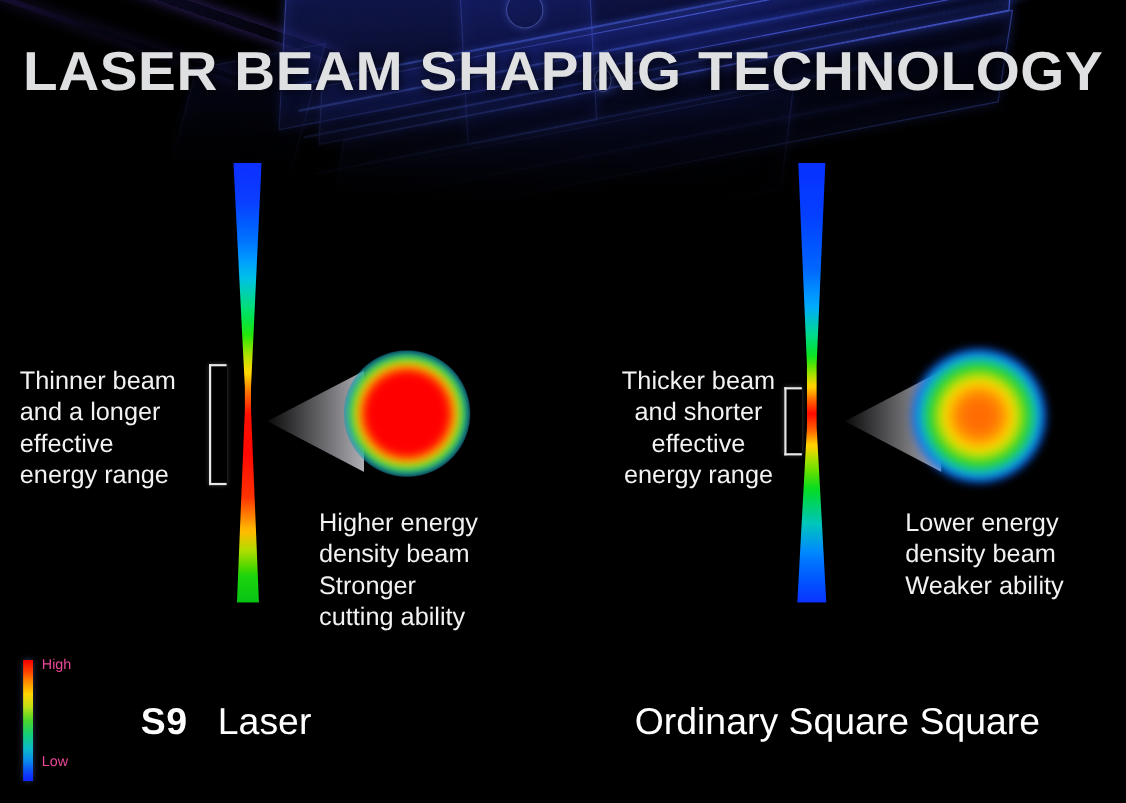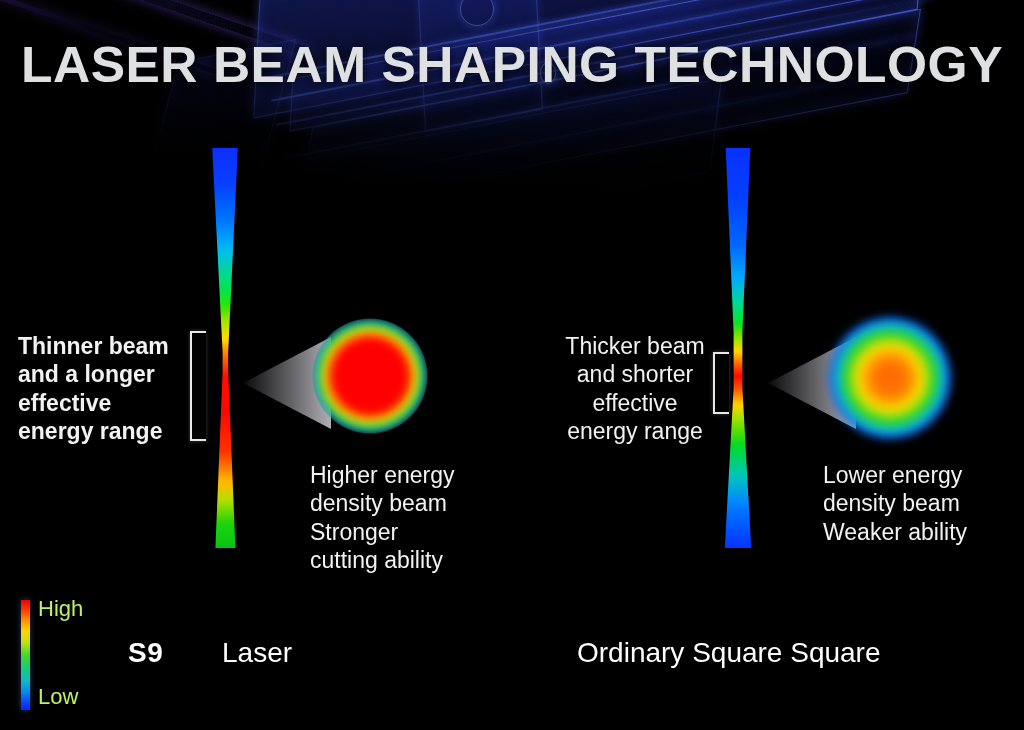--- a/index.html
+++ b/index.html
@@ -132,46 +132,46 @@
   .bracket-right { left:713px; top:352px; height:62px; }
 
   
   .callout {
     position:absolute;
     font-size:23px; line-height:1.23;
     color:#f2f2f3;
     text-shadow:0 1px 4px rgba(0,0,0,.9);
     white-space:pre-line;
   }
-  .callout-left-range  { left:18px;  top:332px; width:190px; text-align:left;font-weight:bold; }
+  .callout-left-range  { left:18px;  top:332px; width:190px; text-align:left; }
   .callout-right-range { left:535px; top:332px; width:200px; text-align:center; }
-  .callout-left-density  { left:290px; top:461px; width:230px;margin-left:20px; }
+  .callout-left-density  { left:290px; top:461px; width:230px; }
   .callout-right-density { left:823px; top:461px; width:215px; }
 
   
   .legend { position:absolute; left:18px; top:596px; width:120px; height:118px; }
   .legend .bar {
     position:absolute; left:3px; top:4px; width:9px; height:110px;
     background:linear-gradient(to bottom,
       #f20000 0%, #ff3c00 9%, #ff8c00 18%, #ffd400 28%,
       #c6e015 38%, #4ad62a 50%, #12cf7a 62%, #0cbcc9 73%,
       #0a86ef 84%, #0c3ffb 94%, #1022ff 100%);
     box-shadow:0 0 6px rgba(120,160,255,.35);
   }
   .legend .lab {
-    position:absolute; left:20px; font-size:22px; color:#bef264;
+    position:absolute; left:20px; font-size:13px; color:#ec4899;
     text-shadow:0 1px 3px rgba(0,0,0,.9);
   }
   .legend .lab-high { top:0px; }
   .legend .lab-low  { top:88px; }
 
   
-  .prod { position:absolute; font-size:28px; color:#fff; text-shadow:0 2px 6px rgba(0,0,0,.9); }
+  .prod { position:absolute; font-size:34px; color:#fff; text-shadow:0 2px 6px rgba(0,0,0,.9); }
   .prod-s9    { left:128px; top:637px; font-weight:bold; letter-spacing:.5px; }
-  .prod-laser { left:222px; top:637px;text-align:right; }
+  .prod-laser { left:198px; top:637px;text-align:right; }
   .prod-ord   { left:577px; top:637px; }
 </style>
 </head>
 <body>
 
 <div id="stage">
 
   <div class="bg-art">
     <div class="ray" style="left:-40px; top:-10px; width:360px; height:9px; transform:rotate(19deg);"></div>
     <div class="ray" style="left:-60px; top:26px; width:300px; height:5px; transform:rotate(19deg); opacity:.7;"></div>

